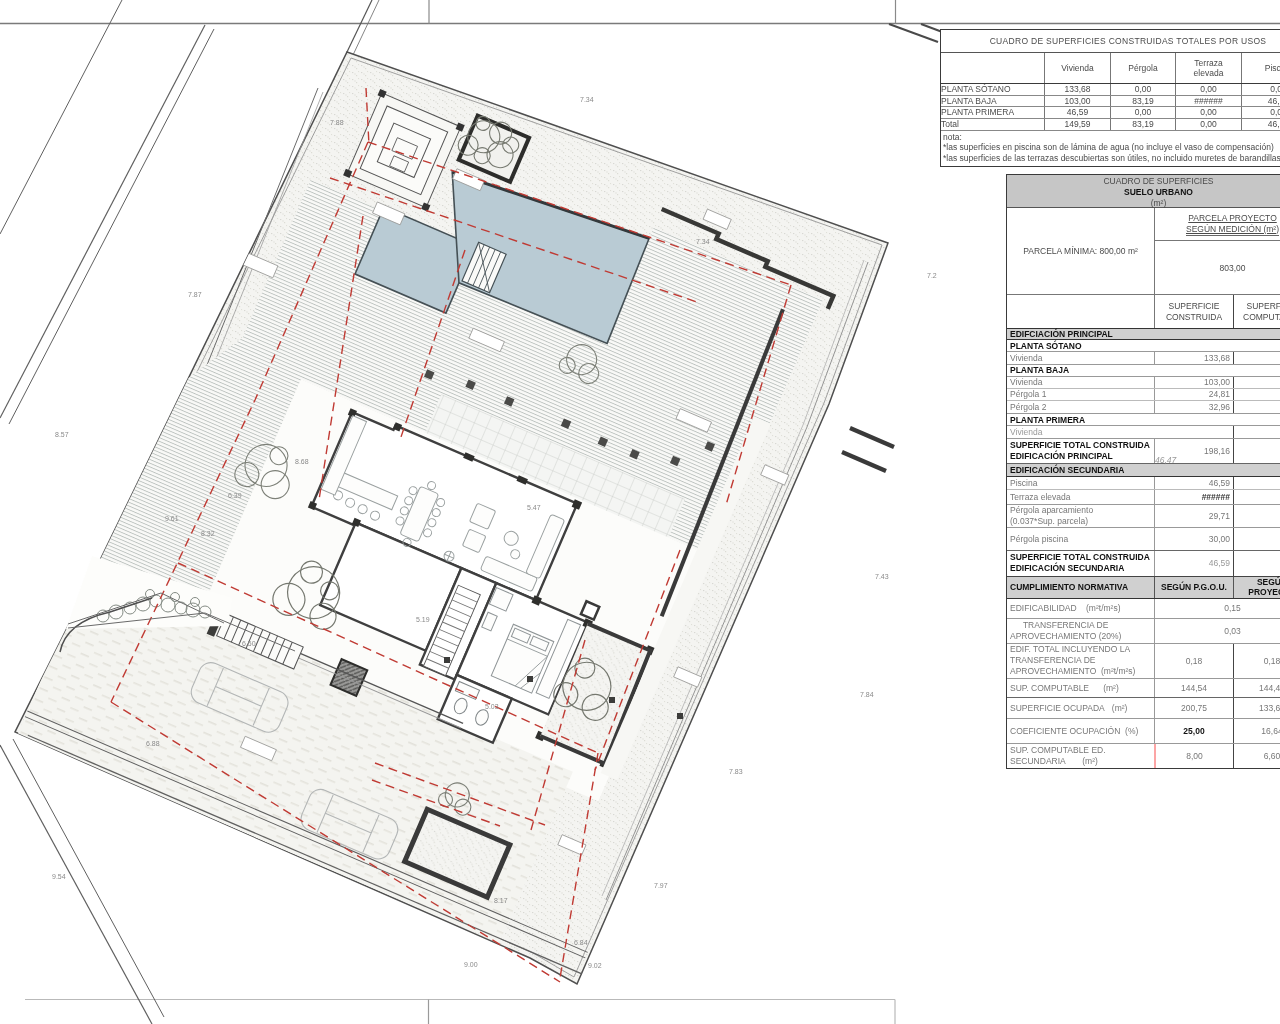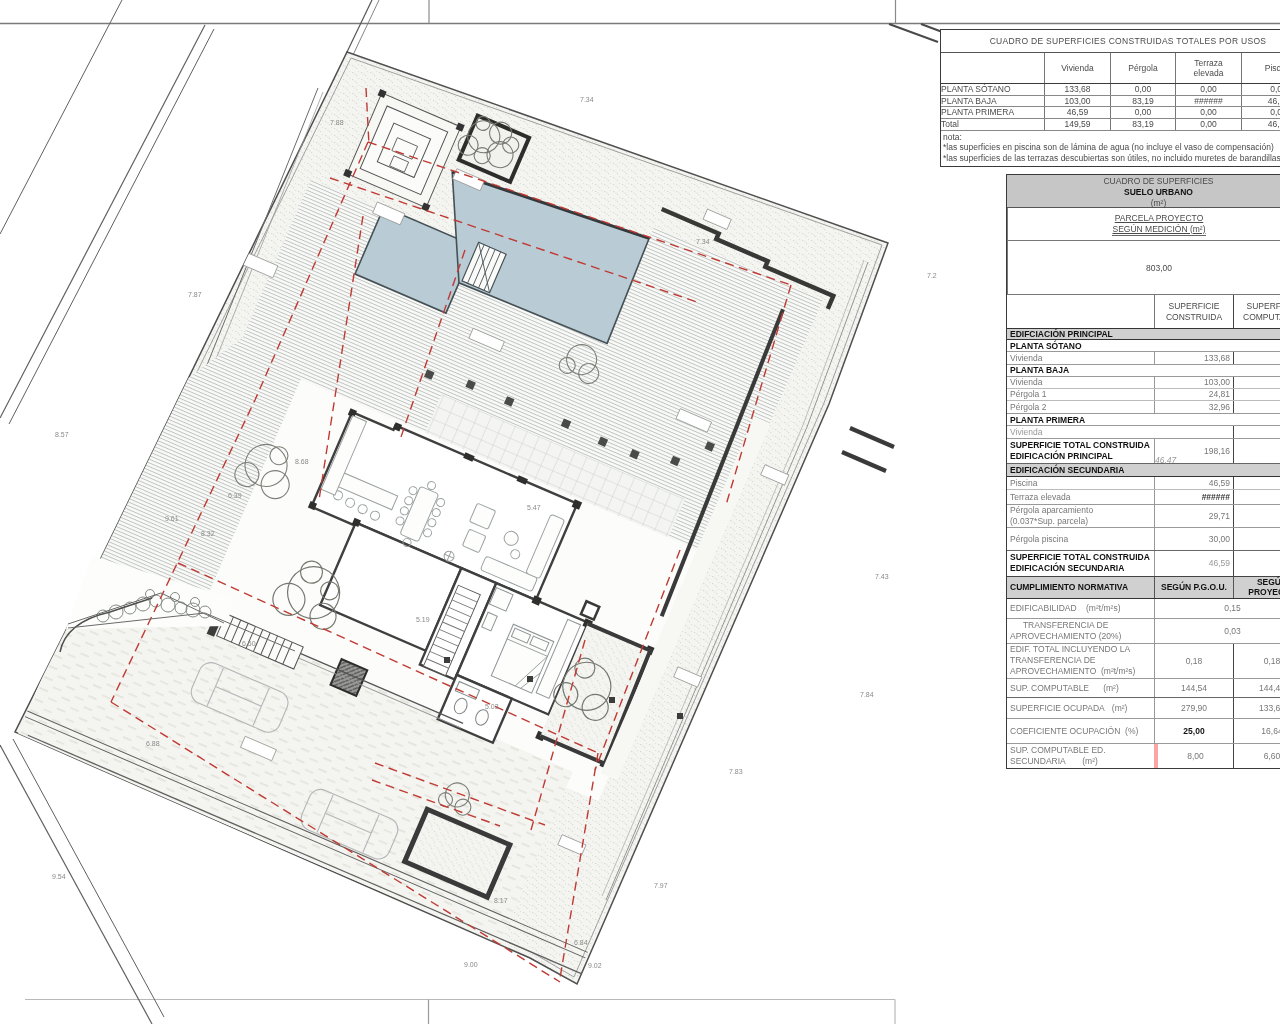--- a/index.html
+++ b/index.html
@@ -453,20 +453,21 @@
     <div style="width:65px;border-left:1px solid #777;text-align:center;height:100%;line-height:11.5px;">83,19</div>
     <div style="width:66px;border-left:1px solid #777;text-align:center;height:100%;line-height:11.5px;">0,00</div>
     <div style="flex:1;border-left:1px solid #777;text-align:center;height:100%;line-height:11.5px;">46,59</div>
   </div>
   <div style="padding:1px 2px 3px 2px;line-height:10.5px;white-space:nowrap;">nota:<br>*las superficies en piscina son de lámina de agua (no incluye el vaso de compensación)<br>*las superficies de las terrazas descubiertas son útiles, no incluido muretes de barandillas</div>
 </div>
 
 <div class="tbl" id="t2" style="left:1006px;top:174px;width:305px;font-size:8.5px;color:#4a4a4a;border:1.4px solid #3a3a3a;">
   <div style="height:33px;background:#c6c6c6;border-bottom:1px solid #555;text-align:center;line-height:11px;padding-top:1px;">CUADRO DE SUPERFICIES<br><b style="color:#111;margin-top:27px;">SUELO URBANO</b><br>(m²)</div>
   <div style="display:flex;height:86px;">
+    <div style="width:147px;display:flex;align-items:center;justify-content:center;">PARCELA MÍNIMA: 800,00 m²</div>
     <div style="flex:1;border-left:1px solid #777;display:flex;flex-direction:column;">
       <div style="height:33px;border-bottom:1px solid #777;display:flex;align-items:center;justify-content:center;text-align:center;line-height:11px;">
             <span style="border-bottom:0.8px solid #666;text-decoration:underline;">PARCELA PROYECTO<br>SEGÚN MEDICIÓN (m²)</span>
           </div>
       <div style="flex:1;display:flex;align-items:center;justify-content:center;">803,00</div>
     </div>
   </div>
   <div style="display:flex;height:34px;border-top:1px solid #777;">
     <div style="width:147px;"></div>
     <div style="width:79px;border-left:1px solid #777;display:flex;align-items:center;justify-content:center;text-align:center;line-height:11px;">SUPERFICIE<br>CONSTRUIDA</div>
@@ -550,28 +551,28 @@
     <div style="width:79px;border-left:1px solid #999;display:flex;align-items:center;justify-content:center;">0,18</div>
     <div style="flex:1;border-left:1px solid #444;display:flex;align-items:center;justify-content:center;">0,18</div>
   </div>
   <div style="display:flex;height:19px;border-bottom:1px solid #666;color:#777;">
     <div style="width:147px;padding-left:3px;display:flex;align-items:center;">SUP. COMPUTABLE&nbsp;&nbsp;&nbsp;&nbsp;&nbsp;&nbsp;(m²)</div>
     <div style="width:79px;border-left:1px solid #999;display:flex;align-items:center;justify-content:center;">144,54</div>
     <div style="flex:1;border-left:1px solid #444;display:flex;align-items:center;justify-content:center;">144,45</div>
   </div>
   <div style="display:flex;height:21px;border-bottom:1px solid #999;color:#777;">
     <div style="width:147px;padding-left:3px;display:flex;align-items:center;">SUPERFICIE OCUPADA&nbsp;&nbsp;&nbsp;(m²)</div>
-    <div style="width:79px;border-left:1px solid #999;display:flex;align-items:center;justify-content:center;">279,90</div>
+    <div style="width:79px;border-left:1px solid #999;display:flex;align-items:center;justify-content:center;">200,75</div>
     <div style="flex:1;border-left:1px solid #444;display:flex;align-items:center;justify-content:center;">133,60</div>
   </div>
   <div style="display:flex;height:25px;border-bottom:1px solid #999;color:#777;">
     <div style="width:147px;padding-left:3px;display:flex;align-items:center;">COEFICIENTE OCUPACIÓN&nbsp;&nbsp;(%)</div>
     <div style="width:79px;border-left:1px solid #999;display:flex;align-items:center;justify-content:center;font-weight:bold;color:#111;">25,00</div>
     <div style="flex:1;border-left:1px solid #444;display:flex;align-items:center;justify-content:center;">16,64</div>
   </div>
   <div style="display:flex;height:24px;color:#777;">
     <div style="width:147px;padding-left:3px;line-height:11px;display:flex;align-items:center;">SUP. COMPUTABLE ED.<br>SECUNDARIA&nbsp;&nbsp;&nbsp;&nbsp;&nbsp;&nbsp;&nbsp;(m²)</div>
-    <div style="width:79px;border-left:4px solid #fca5a5;display:flex;align-items:center;justify-content:center;">8,00</div>
+    <div style="width:79px;border-left:2px solid #fca5a5;display:flex;align-items:center;justify-content:center;">8,00</div>
     <div style="flex:1;border-left:1px solid #444;display:flex;align-items:center;justify-content:center;">6,60</div>
   </div>
 </div>
 
 </div>
 
 </body></html>

